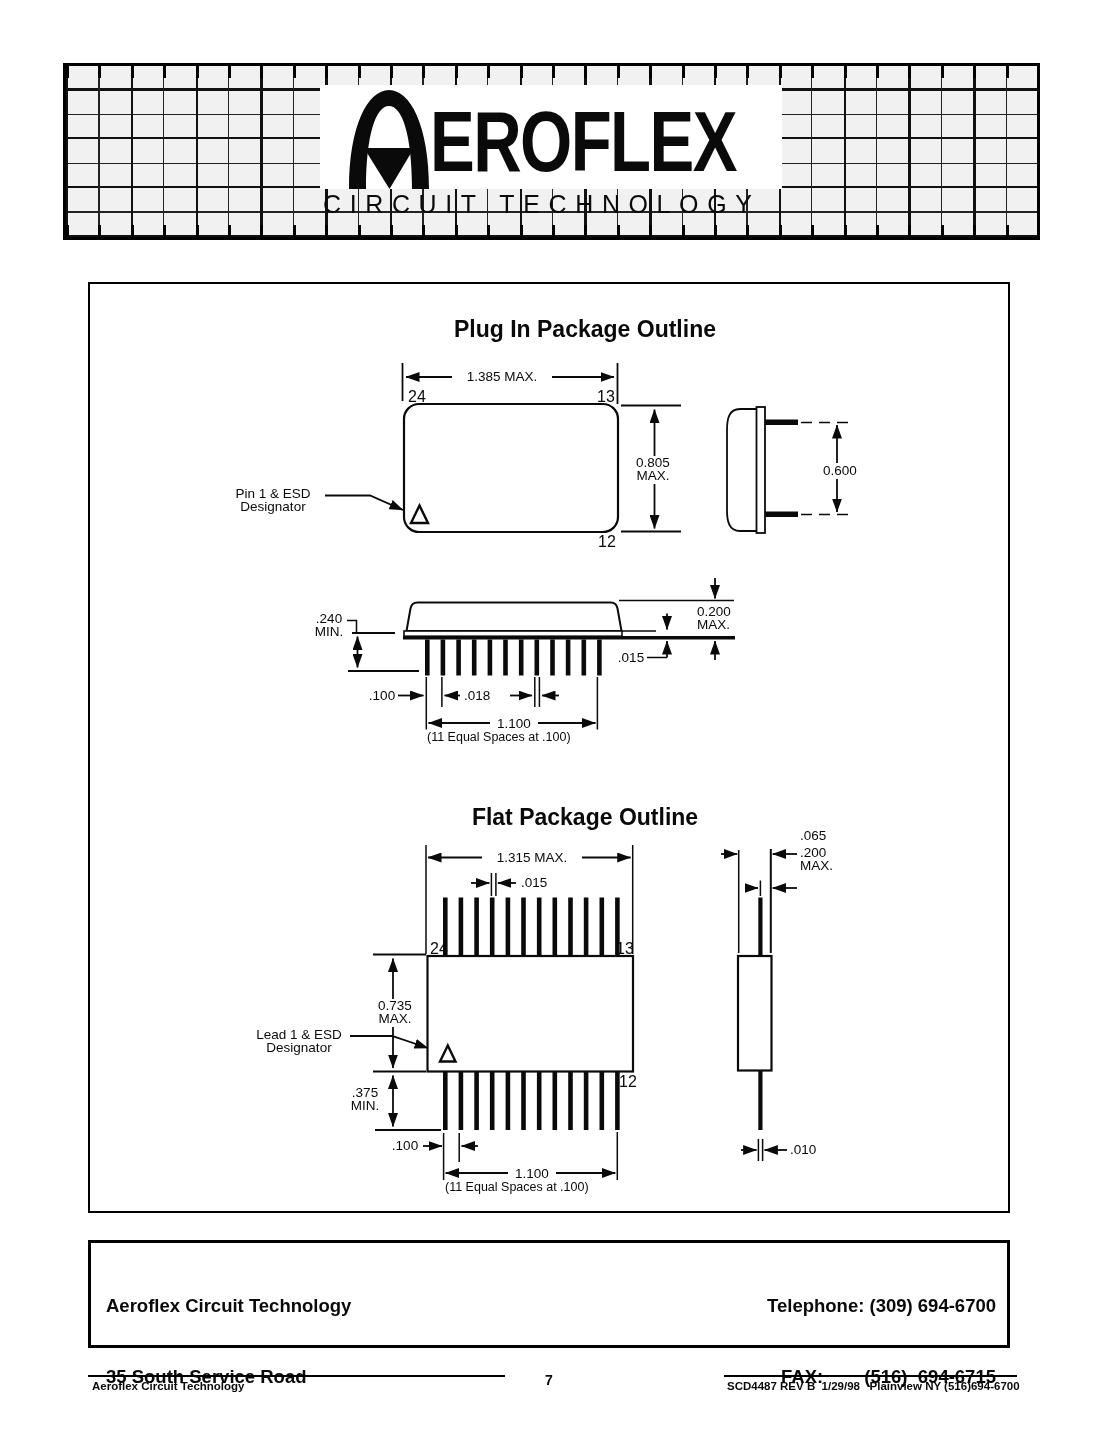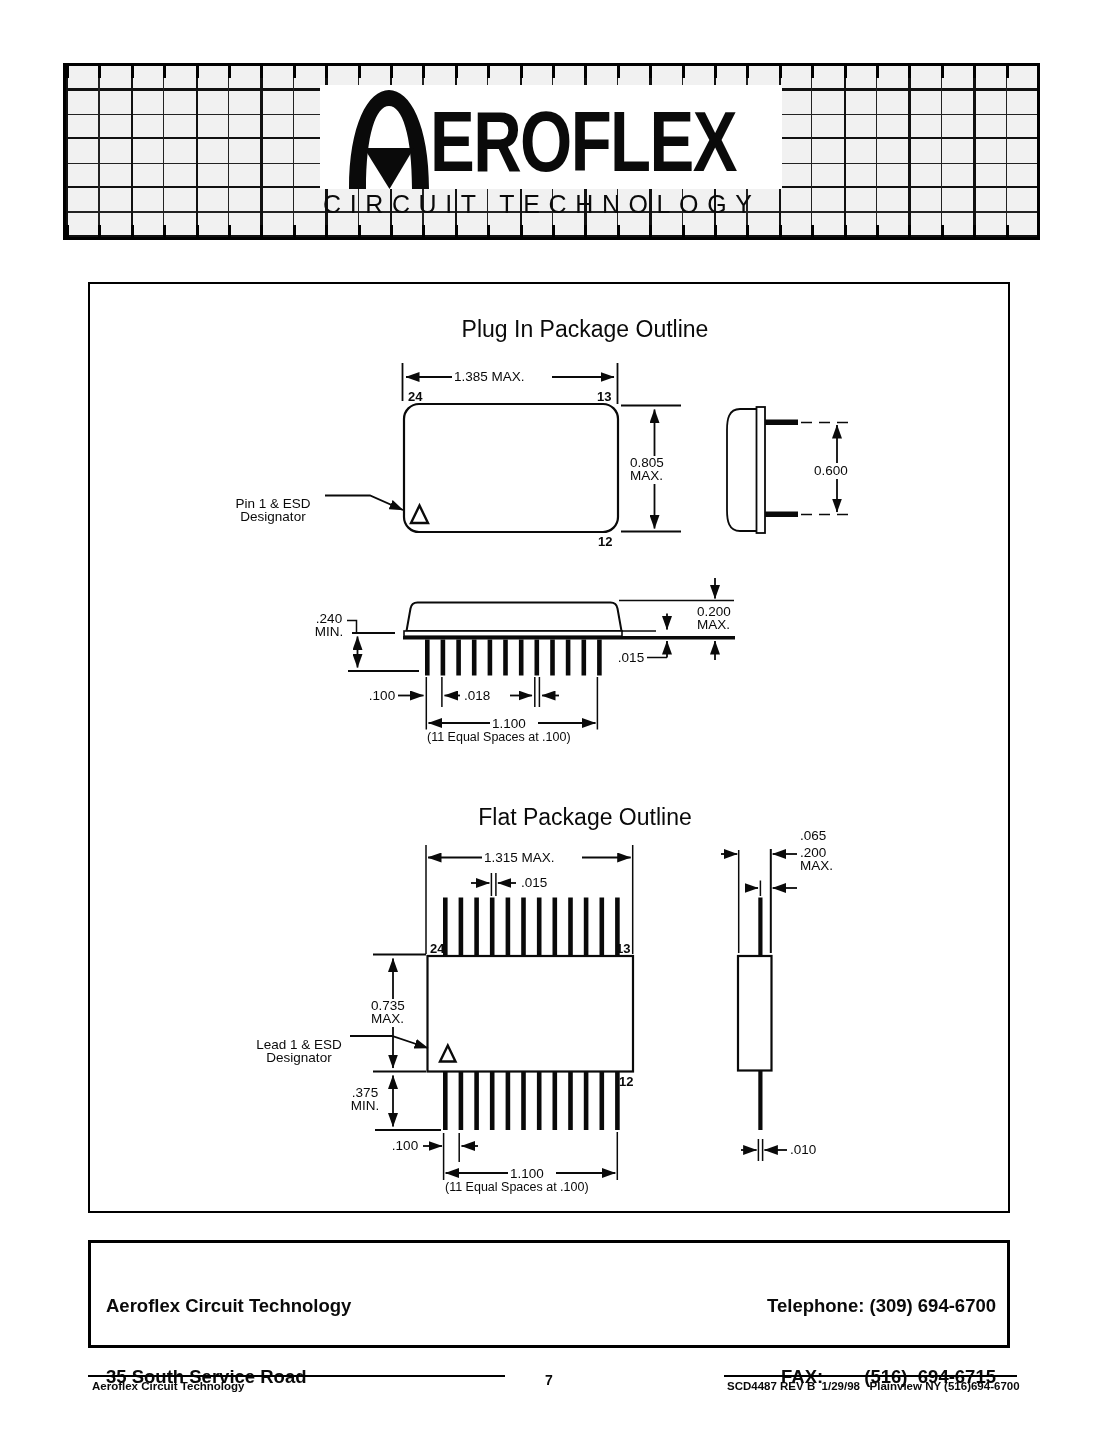--- a/index.html
+++ b/index.html
@@ -28,26 +28,26 @@
     letter-spacing:-2px;transform:scaleX(0.78);transform-origin:left center;white-space:nowrap;
   }
   .logo-sub{
     position:absolute;left:0;top:104px;width:100%;text-align:center;font-size:26px;
     font-weight:400;letter-spacing:9px;transform:scaleX(0.96);transform-origin:left center;white-space:nowrap;
   }
   
   .figure-box{left:88px;top:282px;width:922px;height:931px;border:2.5px solid #000;box-sizing:border-box;}
   .contact-box{left:88px;top:1240px;width:922px;height:108px;border:3px solid #000;box-sizing:border-box;}
   
-  .fig-title{font-size:23px;font-weight:400;text-align:center;white-space:nowrap;}
+  .fig-title{font-size:23px;font-weight:700;text-align:center;white-space:nowrap;}
   .dim{font-size:13.5px;line-height:13.5px;white-space:pre;}
-  .dim.bg{background:#fff;text-align:left;padding:1px 2px;}
-  .dim.rt{text-align:center;} .dim.ctr{text-align:center;margin-top:10px;}
+  .dim.bg{background:#fff;text-align:center;padding:1px 2px;}
+  .dim.rt{text-align:center;} .dim.ctr{text-align:center;}
   .dim2{line-height:12.8px;}
-  .pinlbl{font-size:13px;font-weight:700;line-height:11px;}
+  .pinlbl{font-size:16px;font-weight:400;line-height:11px;}
   .note{font-size:12.5px;text-align:left;white-space:nowrap;}
   
   .c-line{font-size:18.5px;font-weight:700;line-height:23.5px;white-space:pre;}
   .c-left{left:106px;top:1247px;}
   .c-right{left:560px;top:1247px;width:436px;text-align:right;}
   .rule{background:#000;}
   .f-small{font-size:11.5px;font-weight:700;white-space:pre;}
   .f-page{font-size:14px;font-weight:700;text-align:center;}
   svg.linework{position:absolute;left:0;top:0;width:1105px;height:1430px;}
 </style>

